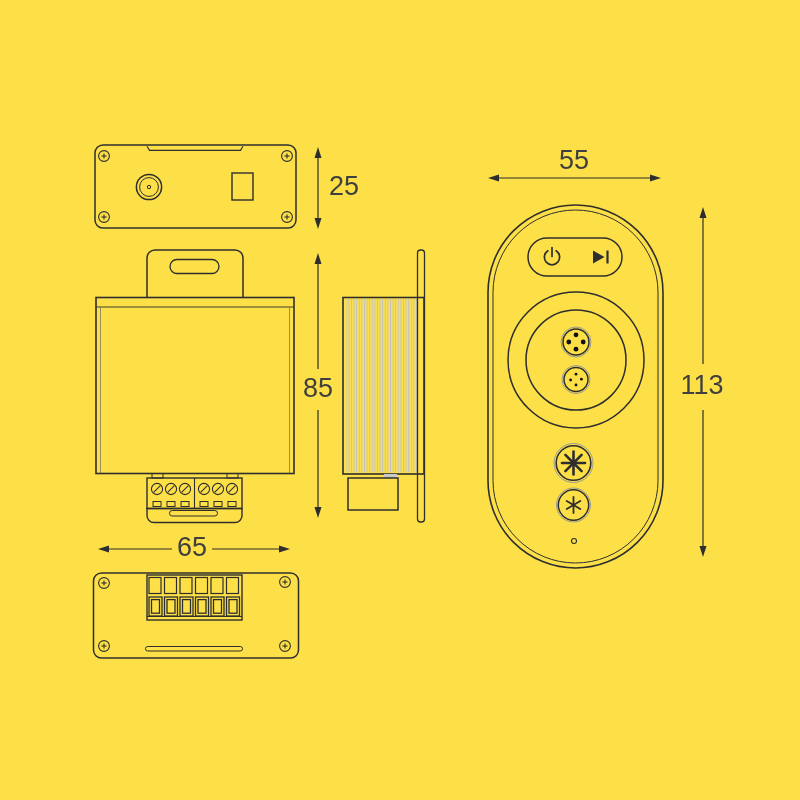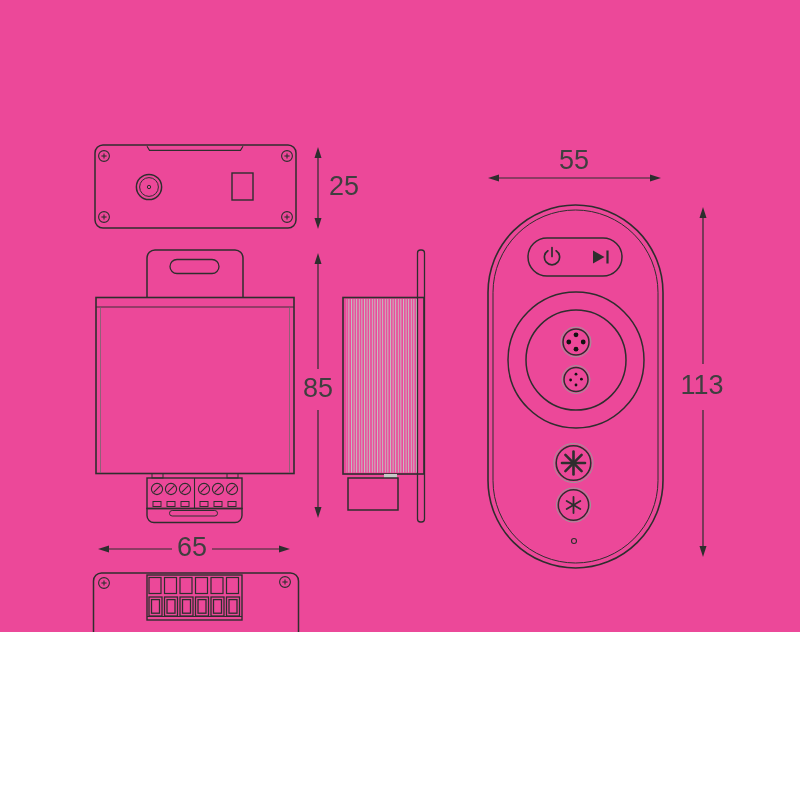--- a/index.html
+++ b/index.html
@@ -1,16 +1,16 @@
 <!DOCTYPE html>
 <html><head>
 <meta charset="utf-8">
 <style>
   html,body{margin:0;padding:0;background:#ffffff;}
-  .stage{position:relative;width:800px;height:632px;background:#ec4899;overflow:hidden;
+  .stage{position:relative;width:800px;height:800px;background:#fde047;overflow:hidden;
          font-family:"Liberation Sans", sans-serif;}
   svg{position:absolute;left:0;top:0;}
   text.dim{font-family:"Liberation Sans", sans-serif;font-size:27px;fill:#3f3f3f;font-weight:400;}
   .ln{stroke:#2e2e2e;fill:none;}
   .fill-line{fill:#2e2e2e;stroke:none;}
 </style>
 </head>
 <body>
 
 <div class="stage">

